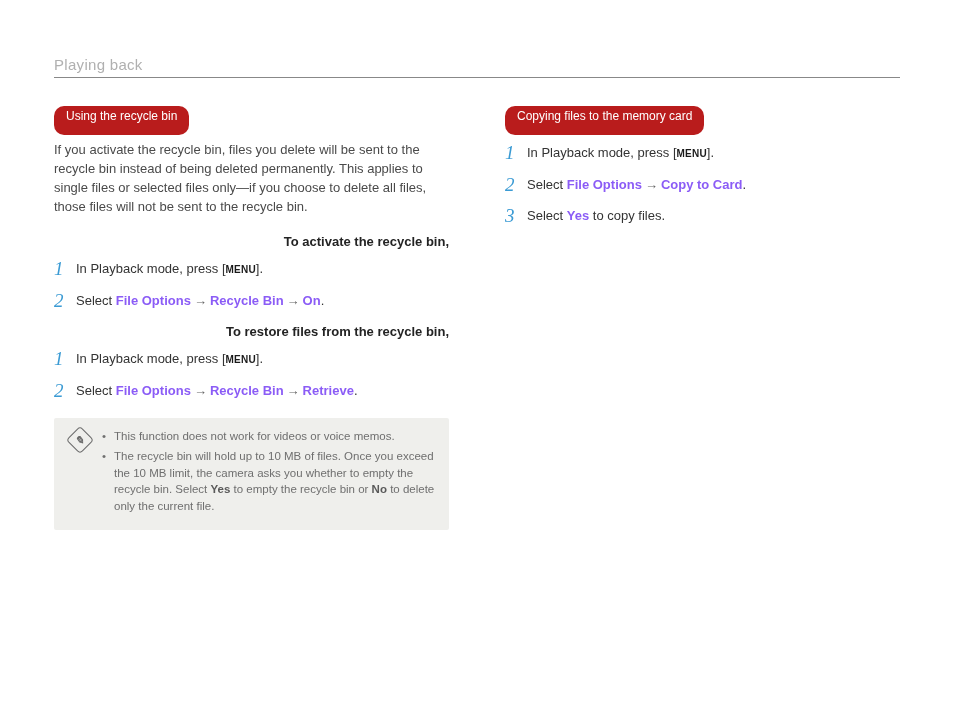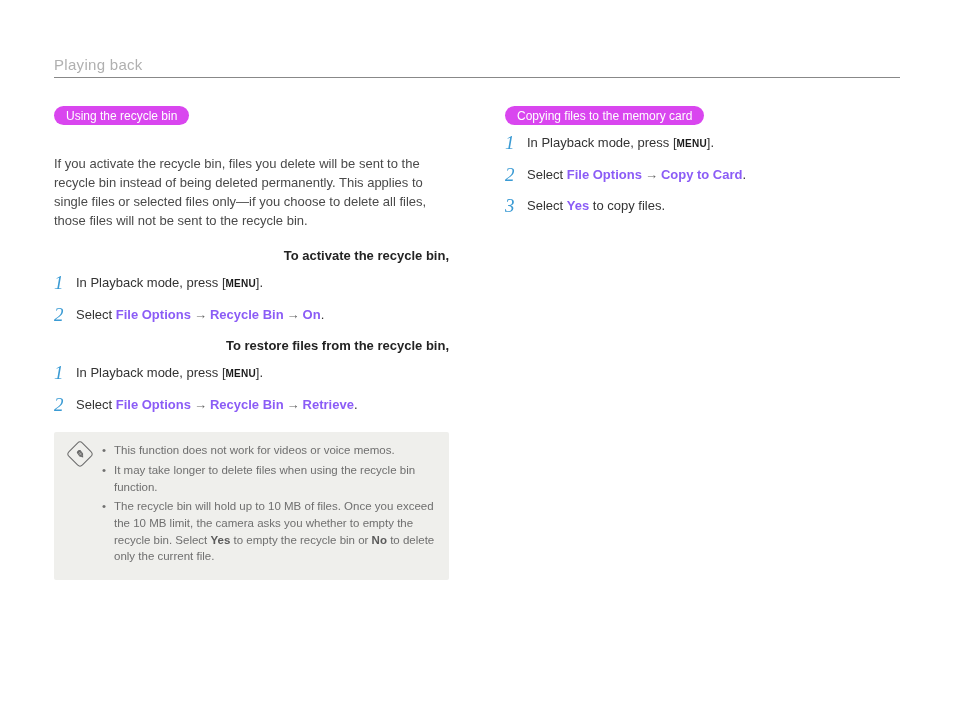--- a/index.html
+++ b/index.html
@@ -2,22 +2,22 @@
 <html><head>
 <meta charset="utf-8">
 <style>
   * { box-sizing: border-box; margin: 0; padding: 0; }
   html, body { width: 954px; height: 720px; background: #fff; font-family: Arial, Helvetica, sans-serif; color: #333; }
   .page { padding: 56px 54px 0 54px; position: relative; height: 531px; }
   .header-title { font-size: 15px; font-weight: 300; color: #b0b0b0; letter-spacing: 0.3px; padding-bottom: 4px; }
   .header-rule { border: none; border-top: 1px solid #888; margin-bottom: 28px; }
   .columns { display: flex; gap: 56px; }
   .col { flex: 1; min-width: 0; }
-  .pill { display: inline-block; background: #d946ef; color: #fff; font-size: 12px; font-weight: 400; padding: 3px 12px 2px; border-radius: 10px; margin-bottom: 6px; }
-  .intro { font-size: 13px; line-height: 1.45; color: #4a4a4a; font-weight: 300; margin-bottom: 18px; margin-top: 24px; }
+  .pill { display: inline-block; background: #b91c1c; color: #fff; font-size: 12px; font-weight: 400; padding: 3px 12px 12px; border-radius: 10px; margin-bottom: 6px; }
+  .intro { font-size: 13px; line-height: 1.45; color: #4a4a4a; font-weight: 300; margin-bottom: 18px; }
   .sub-heading { font-size: 13px; font-weight: 700; color: #232323; margin-bottom: 8px; margin-top: 14px; text-align: right; }
   .steps { list-style: none; }
   .step { display: flex; align-items: baseline; margin-bottom: 10px; }
   .step-num { font-family: Georgia, "Times New Roman", serif; font-style: italic; font-size: 19px; color: #3b9bd4; font-weight: 400; width: 22px; flex: none; line-height: 1; position: relative; top: 2px; }
   .step-text { font-size: 13px; line-height: 1.5; color: #333; font-weight: 300; }
   .step-text b, .step-text .bold { font-weight: 700; color: #8b5cf6; }
   .menu-btn { font-weight: 900; font-size: 10px; letter-spacing: 0.2px; color: #1a1a1a; font-family: Arial, sans-serif; margin-top: 20px; }
   .arrow { color: #666; padding: 0 3px; }
   .note-box { background: #efefec; border-radius: 2px; margin-top: 18px; padding: 10px 12px 12px 12px; display: flex; gap: 12px; }
   .note-icon { flex: none; width: 20px; height: 20px; border: 1.5px solid #6a6a6a; border-radius: 4px; transform: rotate(45deg); display: flex; align-items: center; justify-content: center; margin-top: 2px; margin-left: 4px; }
@@ -77,21 +77,20 @@
           </span>
         </li>
       </ol>
 
       <div class="note-box">
         <div class="note-icon">
             <span>✎</span>
           </div>
         <ul class="note-list">
           <li>This function does not work for videos or voice memos.</li>
-          <li>It may take longer to delete files when using the recycle bin function.</li>
           <li>
             <span>The recycle bin will hold up to 10 MB of files. Once you exceed the 10 MB limit, the camera asks you whether to empty the recycle bin. Select </span><b>Yes</b><span> to empty the recycle bin or </span><b>No</b><span> to delete only the current file.</span>
           </li>
         </ul>
       </div>
 
     </div>
 
     <div class="col">
 

